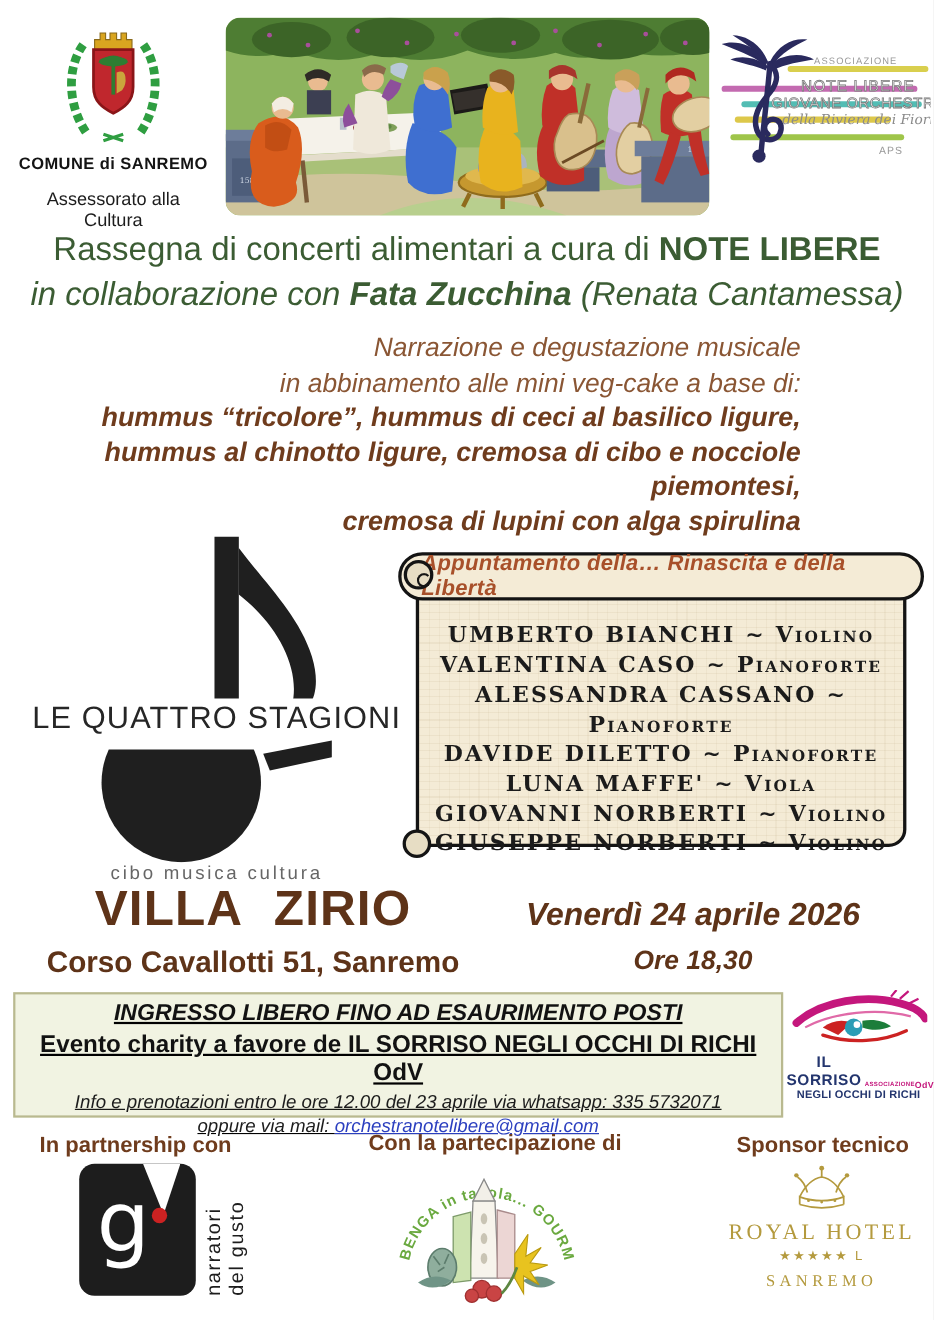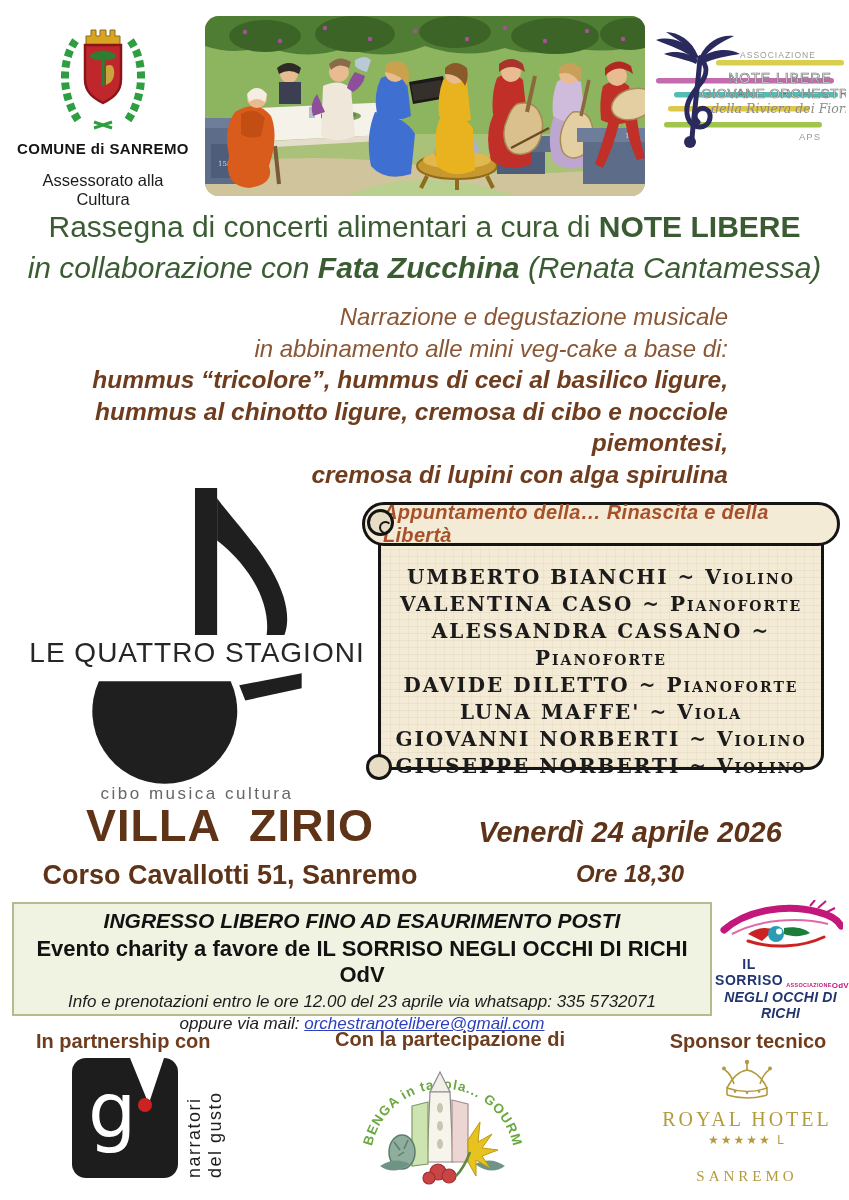--- a/index.html
+++ b/index.html
@@ -50,53 +50,53 @@
   .villa{position:absolute;left:30px;top:800px;width:400px;text-align:center;color:#5e3318;
          font-size:45px;font-weight:800;letter-spacing:1px;word-spacing:16px;}
   .addr{position:absolute;left:30px;top:860px;width:400px;text-align:center;color:#5e3318;
         font-size:27px;font-weight:bold;}
   .edate{position:absolute;left:470px;top:816px;width:320px;text-align:center;color:#5e3318;
          font-size:29px;font-weight:bold;font-style:italic;}
   .etime{position:absolute;left:470px;top:860px;width:320px;text-align:center;color:#5e3318;
          font-size:24px;font-weight:bold;font-style:italic;}
   
   .info{position:absolute;left:12px;top:902px;width:700px;height:114px;background:#f1f3e2;
-        border:2px solid #b9b98f;box-sizing:border-box;text-align:center;}
+        border:2px solid #b9b98f;box-sizing:border-box;text-align:center;text-decoration:underline;}
   .info-l1{margin-top:5px;font-size:21px;font-weight:bold;font-style:italic;color:#121212;}
   .info-l2{margin-top:3px;font-size:22px;font-weight:bold;color:#121212;}
   .info-l3{margin-top:4px;font-size:17px;font-style:italic;color:#1c1c1c;}
   .info-l4{margin-top:2px;font-size:17px;font-style:italic;color:#1c1c1c;}
   .info-l4 a{color:#2b3fbf;text-decoration:underline;}
   
   .sorriso{position:absolute;left:712px;top:900px;width:137px;text-align:center;}
   .sor-line1{font-size:14px;font-weight:bold;color:#23356e;letter-spacing:.5px;display:flex;
              justify-content:center;align-items:flex-end;gap:0;}
   .sor-mini{display:flex;flex-direction:row;align-items:flex-start;line-height:5px;}
   .sor-mini span{font-size:5.5px;color:#c4177c;font-weight:bold;letter-spacing:.3px;}
   .sor-mini .odv{font-size:8px;}
-  .sor-line2{font-size:14px;font-weight:bold;color:#23356e;letter-spacing:.2px;margin-top:1px;font-style:italic;}
+  .sor-line2{font-size:10px;font-weight:bold;color:#23356e;letter-spacing:.2px;margin-top:1px;}
   
   .plabel{position:absolute;font-size:20px;font-weight:bold;color:#6f3c1d;}
   .lbl1{left:36px;top:1030px;}
   .lbl2{left:330px;top:1028px;width:240px;text-align:center;}
   .lbl3{left:668px;top:1030px;width:160px;text-align:center;}
   .narratori{position:absolute;left:72px;top:1058px;width:180px;height:126px;display:flex;}
   .ng-box{position:relative;width:106px;height:120px;background:#1d1d1d;border-radius:14px;overflow:hidden;flex:0 0 auto;}
   .ng-notch{position:absolute;left:58px;top:0;width:34px;height:46px;background:#ffffff;
             clip-path:polygon(0 0,100% 0,55% 100%);}
   .ng-g{position:absolute;left:16px;top:8px;font-size:76px;color:#ffffff;font-family:"DejaVu Sans",sans-serif;}
   .ng-dot{position:absolute;left:66px;top:40px;width:14px;height:14px;border-radius:50%;background:#cc2222;}
   .ng-text{display:flex;gap:1px;margin-left:6px;height:120px;}
   .ng-text div{writing-mode:vertical-rl;transform:rotate(180deg);font-size:18px;letter-spacing:1.5px;
                color:#1d1d1d;line-height:20px;}
   .albenga{position:absolute;left:350px;top:1044px;width:185px;height:156px;}
   .royal{position:absolute;left:652px;top:1058px;width:190px;text-align:center;color:#b49a3e;}
   .royal-name{font-family:"Liberation Serif",serif;font-size:20px;letter-spacing:3px;margin-top:2px;}
   .royal-stars{font-size:12px;letter-spacing:2px;margin-top:2px;}
-  .royal-city{font-family:"Liberation Serif",serif;font-size:15px;letter-spacing:4px;margin-top:21px;}
+  .royal-city{font-family:"Liberation Serif",serif;font-size:15px;letter-spacing:4px;margin-top:9px;}
 </style>
 </head>
 <body>
 
 <div class="page">
 
   <div class="comune-block">
     <svg width="94" height="112" viewBox="0 0 94 112">
       <path d="M22 100 C6 76 4 42 20 20" stroke="#2f9e41" stroke-width="8" fill="none" stroke-dasharray="7 4"></path>
       <path d="M72 100 C88 76 90 42 74 20" stroke="#2f9e41" stroke-width="8" fill="none" stroke-dasharray="7 4"></path>

